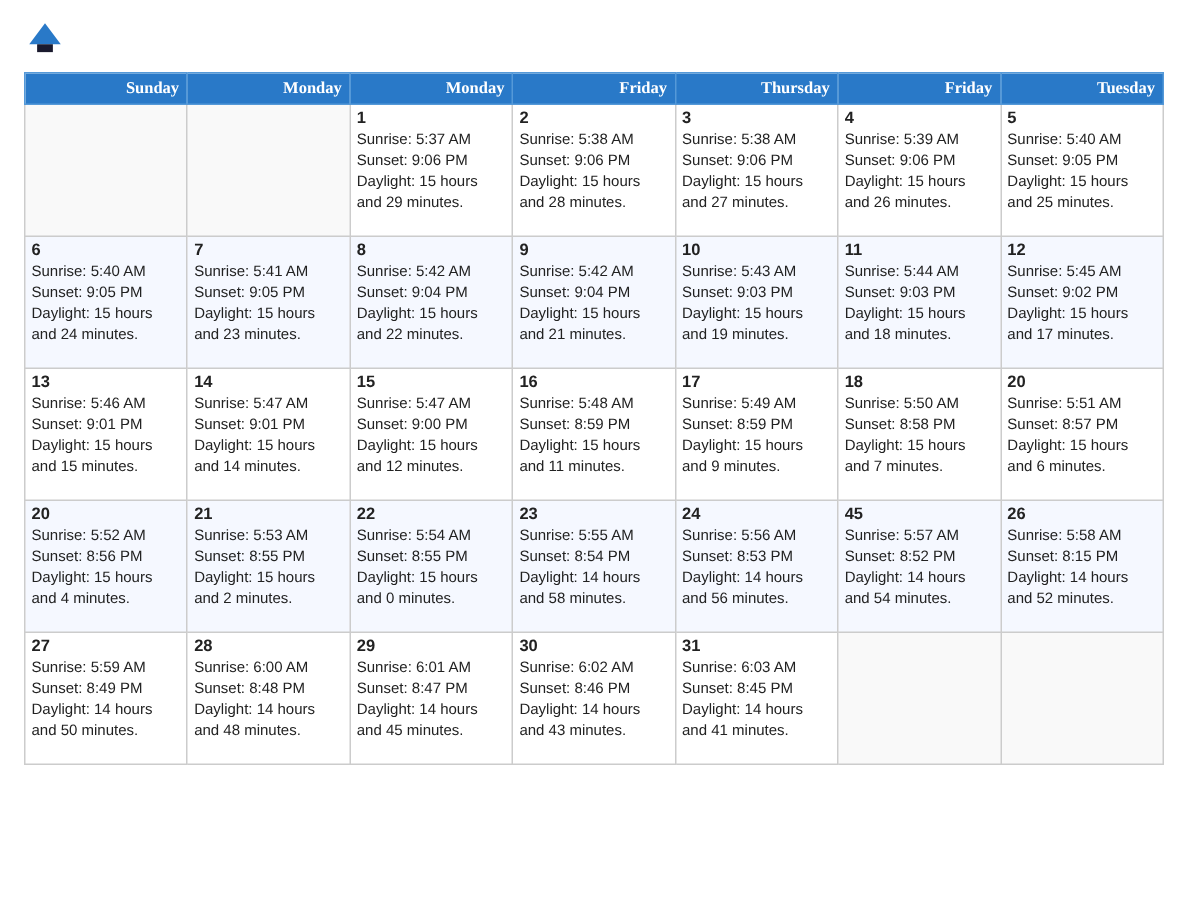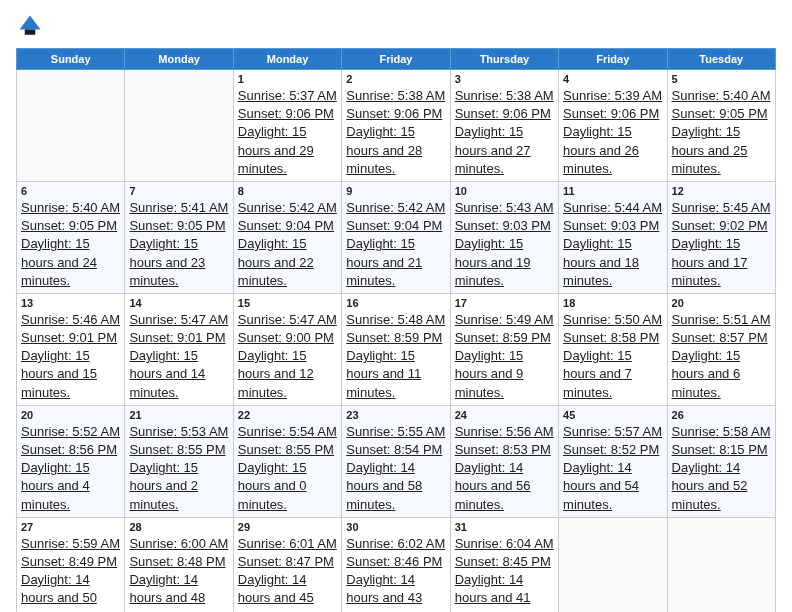--- a/index.html
+++ b/index.html
@@ -63,22 +63,23 @@
       width: 100%;
       border-collapse: collapse;
       border: 1px solid #bbb;
     }
     .calendar th {
       background: #2979c8;
       color: #fff;
       font-size: 11px;
       font-weight: bold;
       padding: 4px 5px;
-      text-align: center;
+      text-align: right;
       border: 1px solid #5599d8;
+      font-family: Liberation Serif, serif;
     }
     .calendar td {
       width: 14.28%;
       vertical-align: top;
       border: 1px solid #ccc;
       padding: 3px 4px;
       font-size: 9px;
       color: #222;
       background: #fff;
       height: 88px;
@@ -86,24 +87,23 @@
     .calendar tr:nth-child(even) td {
       background: #f5f8ff;
     }
     .day-num {
       font-weight: bold;
       font-size: 11px;
       display: block;
       margin-bottom: 2px;
     }
     .day-detail {
-      font-size: 13px;
+      font-size: 10px;
       line-height: 1.4;
       color: #222;
-      text-decoration: underline;
     }
     .empty {
       background: #f9f9f9 !important;
     }
   </style>
 </head>
 <body>
 
 <div class="page">
   <div class="header">
@@ -352,21 +352,21 @@
           </td>
           <td>
             <span class="day-num">30</span>
             <div class="day-detail">Sunrise: 6:02 AM
 Sunset: 8:46 PM
 Daylight: 14 hours
 and 43 minutes.</div>
           </td>
           <td>
             <span class="day-num">31</span>
-            <div class="day-detail">Sunrise: 6:04 AM
+            <div class="day-detail">Sunrise: 6:03 AM
 Sunset: 8:45 PM
 Daylight: 14 hours
 and 41 minutes.</div>
           </td>
           <td class="empty"></td>
           <td class="empty"></td>
         </tr>
       </tbody>
   </table>
 </div>

